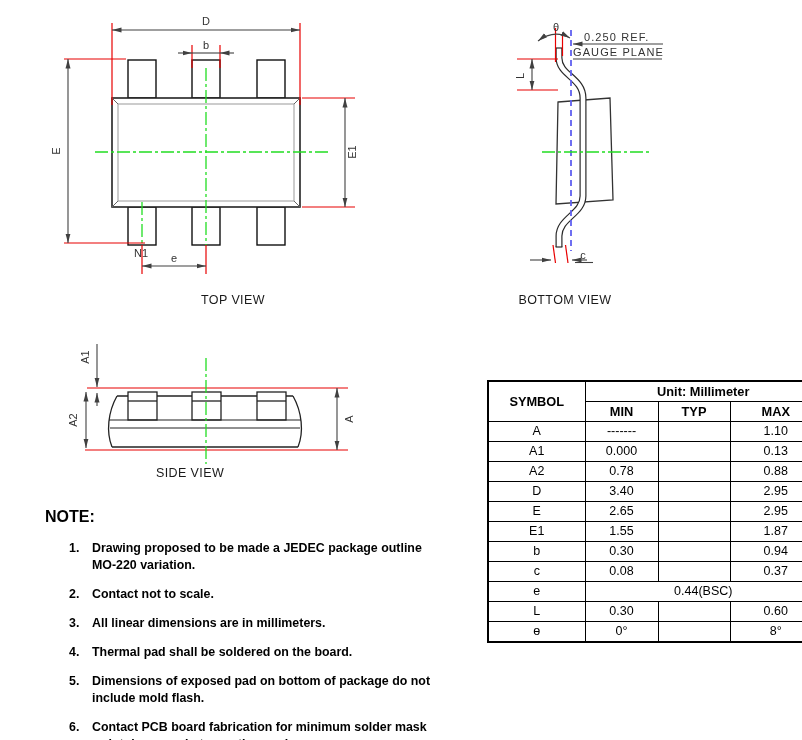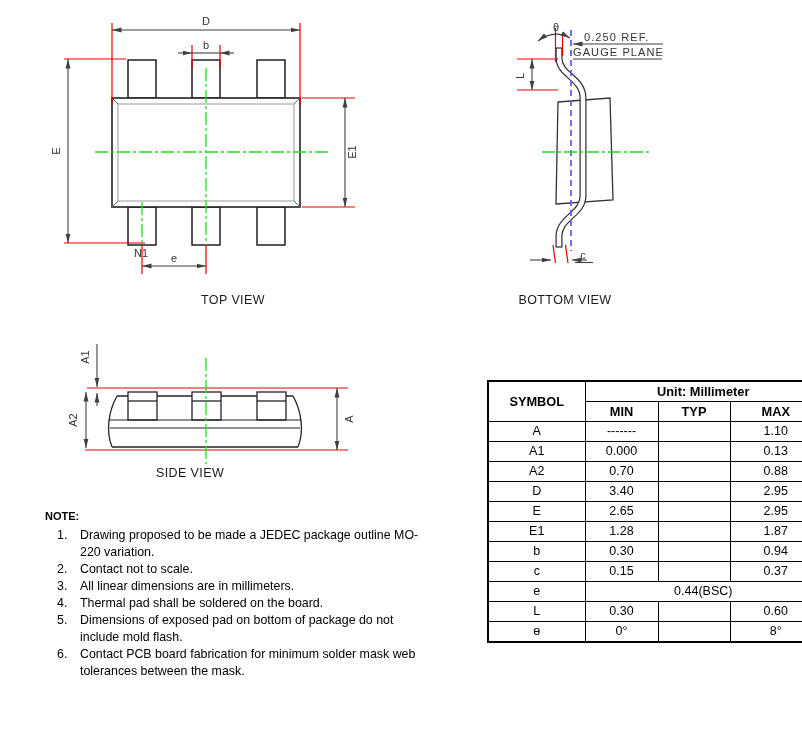--- a/index.html
+++ b/index.html
@@ -14,23 +14,23 @@
   
   table.dims{border-collapse:collapse;table-layout:fixed;width:334px;
              font-size:12.5px;}
   table.dims td,table.dims th{border:1.4px solid #000;text-align:center;
              height:19px;padding:0;line-height:13px;}
   table.dims th{font-size:12.8px;}
   table.dims{border:2px solid #000;}
 
   
   .notes{width:400px;font-size:12.4px;line-height:17px;}
-  .notes .ntitle{font-weight:bold;font-size:11px;margin:0 0 2px 0;}
+  .notes .ntitle{font-weight:bold;font-size:16px;margin:0 0 15px 0;}
   .notes ol{list-style:none;margin:0;padding:0;counter-reset:note;}
-  .notes li{counter-increment:note;position:relative;padding-left:35px;width:352px;margin:0;}
+  .notes li{counter-increment:note;position:relative;padding-left:35px;width:352px;margin:12px;font-weight:bold;}
   .notes li::before{content:counter(note) ".";position:absolute;left:12px;top:0;}
 </style>
 </head>
 <body>
 
 <div id="page">
 
   <svg class="abs" style="left:40px;top:10px;" width="330" height="300" viewBox="0 0 330 300">
     <defs>
       <marker id="arrT" markerWidth="11" markerHeight="7" refX="9.5" refY="3" orient="auto-start-reverse" markerUnits="userSpaceOnUse">
@@ -216,51 +216,51 @@
         <td>1.10</td>
       </tr>
       <tr>
         <td>A1</td>
         <td>0.000</td>
         <td></td>
         <td>0.13</td>
       </tr>
       <tr>
         <td>A2</td>
-        <td>0.70</td>
+        <td>0.78</td>
         <td></td>
         <td>0.88</td>
       </tr>
       <tr>
         <td>D</td>
         <td>3.40</td>
         <td></td>
         <td>2.95</td>
       </tr>
       <tr>
         <td>E</td>
         <td>2.65</td>
         <td></td>
         <td>2.95</td>
       </tr>
       <tr>
         <td>E1</td>
-        <td>1.28</td>
+        <td>1.55</td>
         <td></td>
         <td>1.87</td>
       </tr>
       <tr>
         <td>b</td>
         <td>0.30</td>
         <td></td>
         <td>0.94</td>
       </tr>
       <tr>
         <td>c</td>
-        <td>0.15</td>
+        <td>0.08</td>
         <td></td>
         <td>0.37</td>
       </tr>
       <tr>
         <td>e</td>
         <td colspan="3">0.44(BSC)</td>
       </tr>
       <tr>
         <td>L</td>
         <td>0.30</td>

